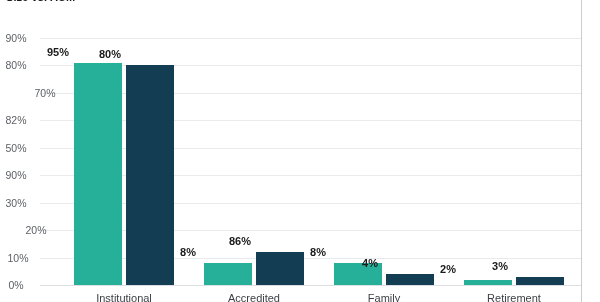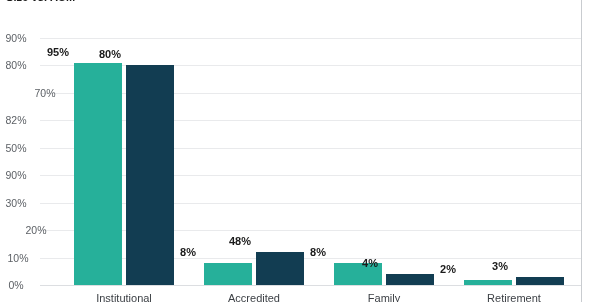--- a/index.html
+++ b/index.html
@@ -138,21 +138,21 @@
     <div class="ytick" style="top: 147.778px; left: 0px;">50%</div>
     <div class="ytick" style="top: 175.222px; left: 0px;">90%</div>
     <div class="ytick" style="top: 202.667px; left: 0px;">30%</div>
     <div class="ytick" style="top: 230.111px; left: 0px; margin-left: 20px;">20%</div>
     <div class="ytick" style="top: 257.556px; left: 2px;">10%</div>
     <div class="ytick" style="top: 285px; left: 0px;">0%</div>
     <div class="bar-value" style="left: 58px; top: 45.7px; transform: translateX(-50%); position: absolute;">95%</div>
     <div class="bar-value" style="left: 110px; top: 48.4444px; transform: translateX(-50%); position: absolute;">80%</div>
     <div class="xlabel" style="left: 124px;">Institutional</div>
     <div class="bar-value" style="left: 188px; top: 246.044px; transform: translateX(-50%); position: absolute;">8%</div>
-    <div class="bar-value" style="left: 240px; top: 235.067px; transform: translateX(-50%); position: absolute;">48%</div>
+    <div class="bar-value" style="left: 240px; top: 235.067px; transform: translateX(-50%); position: absolute;">86%</div>
     <div class="xlabel" style="left: 254px;">Accredited</div>
     <div class="bar-value" style="left: 318px; top: 246.044px; transform: translateX(-50%); position: absolute;">8%</div>
     <div class="bar-value" style="left: 370px; top: 257.022px; transform: translateX(-50%); position: absolute;">4%</div>
     <div class="xlabel" style="left: 384px;">Family</div>
     <div class="bar-value" style="left: 448px; top: 262.511px; transform: translateX(-50%); position: absolute;">2%</div>
     <div class="bar-value" style="left: 500px; top: 259.767px; transform: translateX(-50%); position: absolute;">3%</div>
     <div class="xlabel" style="left: 514px;">Retirement</div>
   </div>
 
 </body></html>

